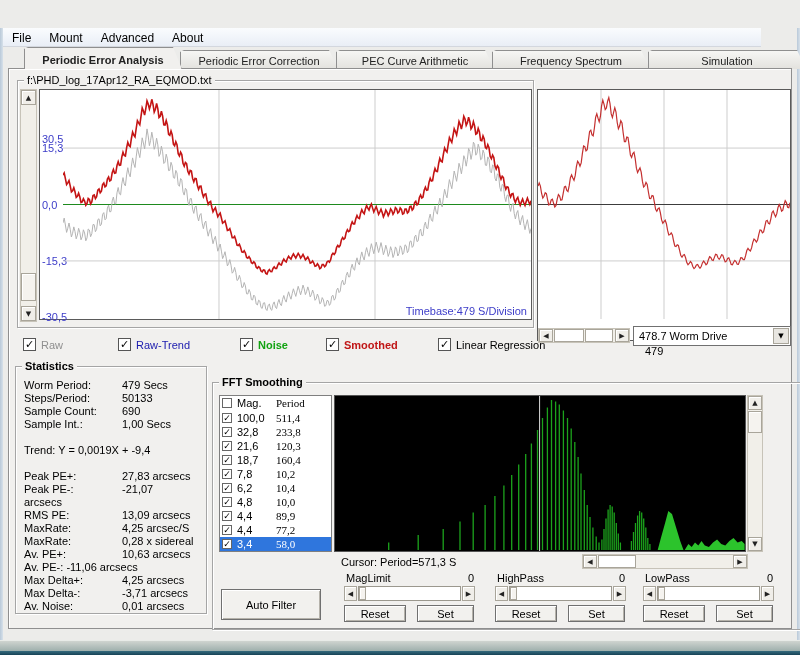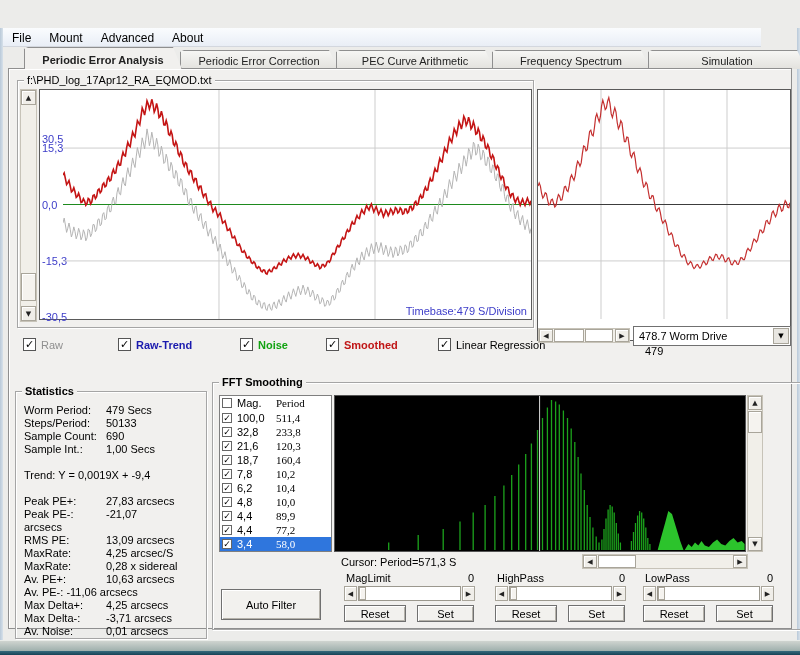--- a/index.html
+++ b/index.html
@@ -64,21 +64,21 @@
   
   .chk { position:absolute; display:flex; align-items:center; }
   .chk .box { width:13px; height:13px; background:#fff; border:1px solid #555;
       display:flex; align-items:center; justify-content:center;
       font-family:"DejaVu Sans", sans-serif; font-size:11px; line-height:11px; color:#000; }
   .chk .lbl { margin-left:5px; }
 
   
   .stat-row { position:absolute; left:8px; width:178px; height:13px; }
   .stat-row .sl { position:absolute; left:0; }
-  .stat-row .sv { position:absolute; left:82px; }
+  .stat-row .sv { position:absolute; left:98px; }
 
   
   .ftable { position:absolute; left:6px; top:12px; width:113px; height:157px; background:#fff; border:1px solid #7f7f7f; overflow:hidden; }
   .frow { position:absolute; left:0; width:111px; height:14px; }
   .frow .fchk { position:absolute; left:2px; top:2px; width:10px; height:10px; background:#fff; border:1px solid #666;
       font-family:"DejaVu Sans", sans-serif; font-size:9px; line-height:9px; text-align:center; color:#000; }
   .frow .fmag { position:absolute; left:17px; top:1px; }
   .frow .fper { position:absolute; left:56px; top:1px;font-family:Liberation Serif, serif; }
   .frow.sel { background:#2f76dd; color:#fff; }
 
@@ -177,37 +177,37 @@
         <span class="cbtn">▼</span>
       </div>
 
       <div id="toggleRow">
           <div class="chk" style="left: 14px; top: 269px;">
             <span class="box">✓</span>
             <span class="lbl" style="color: rgb(143, 143, 143); font-weight: normal;">Raw</span>
           </div>
           <div class="chk" style="left: 109px; top: 269px;">
             <span class="box">✓</span>
-            <span class="lbl" style="color: rgb(26, 26, 174); font-weight: bold;">Raw-Trend</span>
+            <span class="lbl" style="color: rgb(26, 26, 174); font-weight: normal;">Raw-Trend</span>
           </div>
           <div class="chk" style="left: 231px; top: 269px;">
             <span class="box">✓</span>
             <span class="lbl" style="color: rgb(18, 163, 18); font-weight: bold;">Noise</span>
           </div>
           <div class="chk" style="left: 317px; top: 269px;">
             <span class="box">✓</span>
             <span class="lbl" style="color: rgb(192, 22, 22); font-weight: bold;">Smoothed</span>
           </div>
           <div class="chk" style="left: 429px; top: 269px;">
             <span class="box">✓</span>
             <span class="lbl" style="color: rgb(0, 0, 0); font-weight: normal;">Linear Regression</span>
           </div>
         </div>
 
-      <div class="groupbox" style="left:6px; top:297px; width:192px; height:248px;margin-top:25px;">
+      <div class="groupbox" style="left:6px; top:297px; width:192px; height:248px;">
         <span class="glabel">Statistics</span>
         <div id="statRows">
             <div class="stat-row" style="top: 12px;">
               <span class="sl">Worm Period:</span>
               <span class="sv">479 Secs</span>
             </div>
             <div class="stat-row" style="top: 25px;">
               <span class="sl">Steps/Period:</span>
               <span class="sv">50133</span>
             </div>

